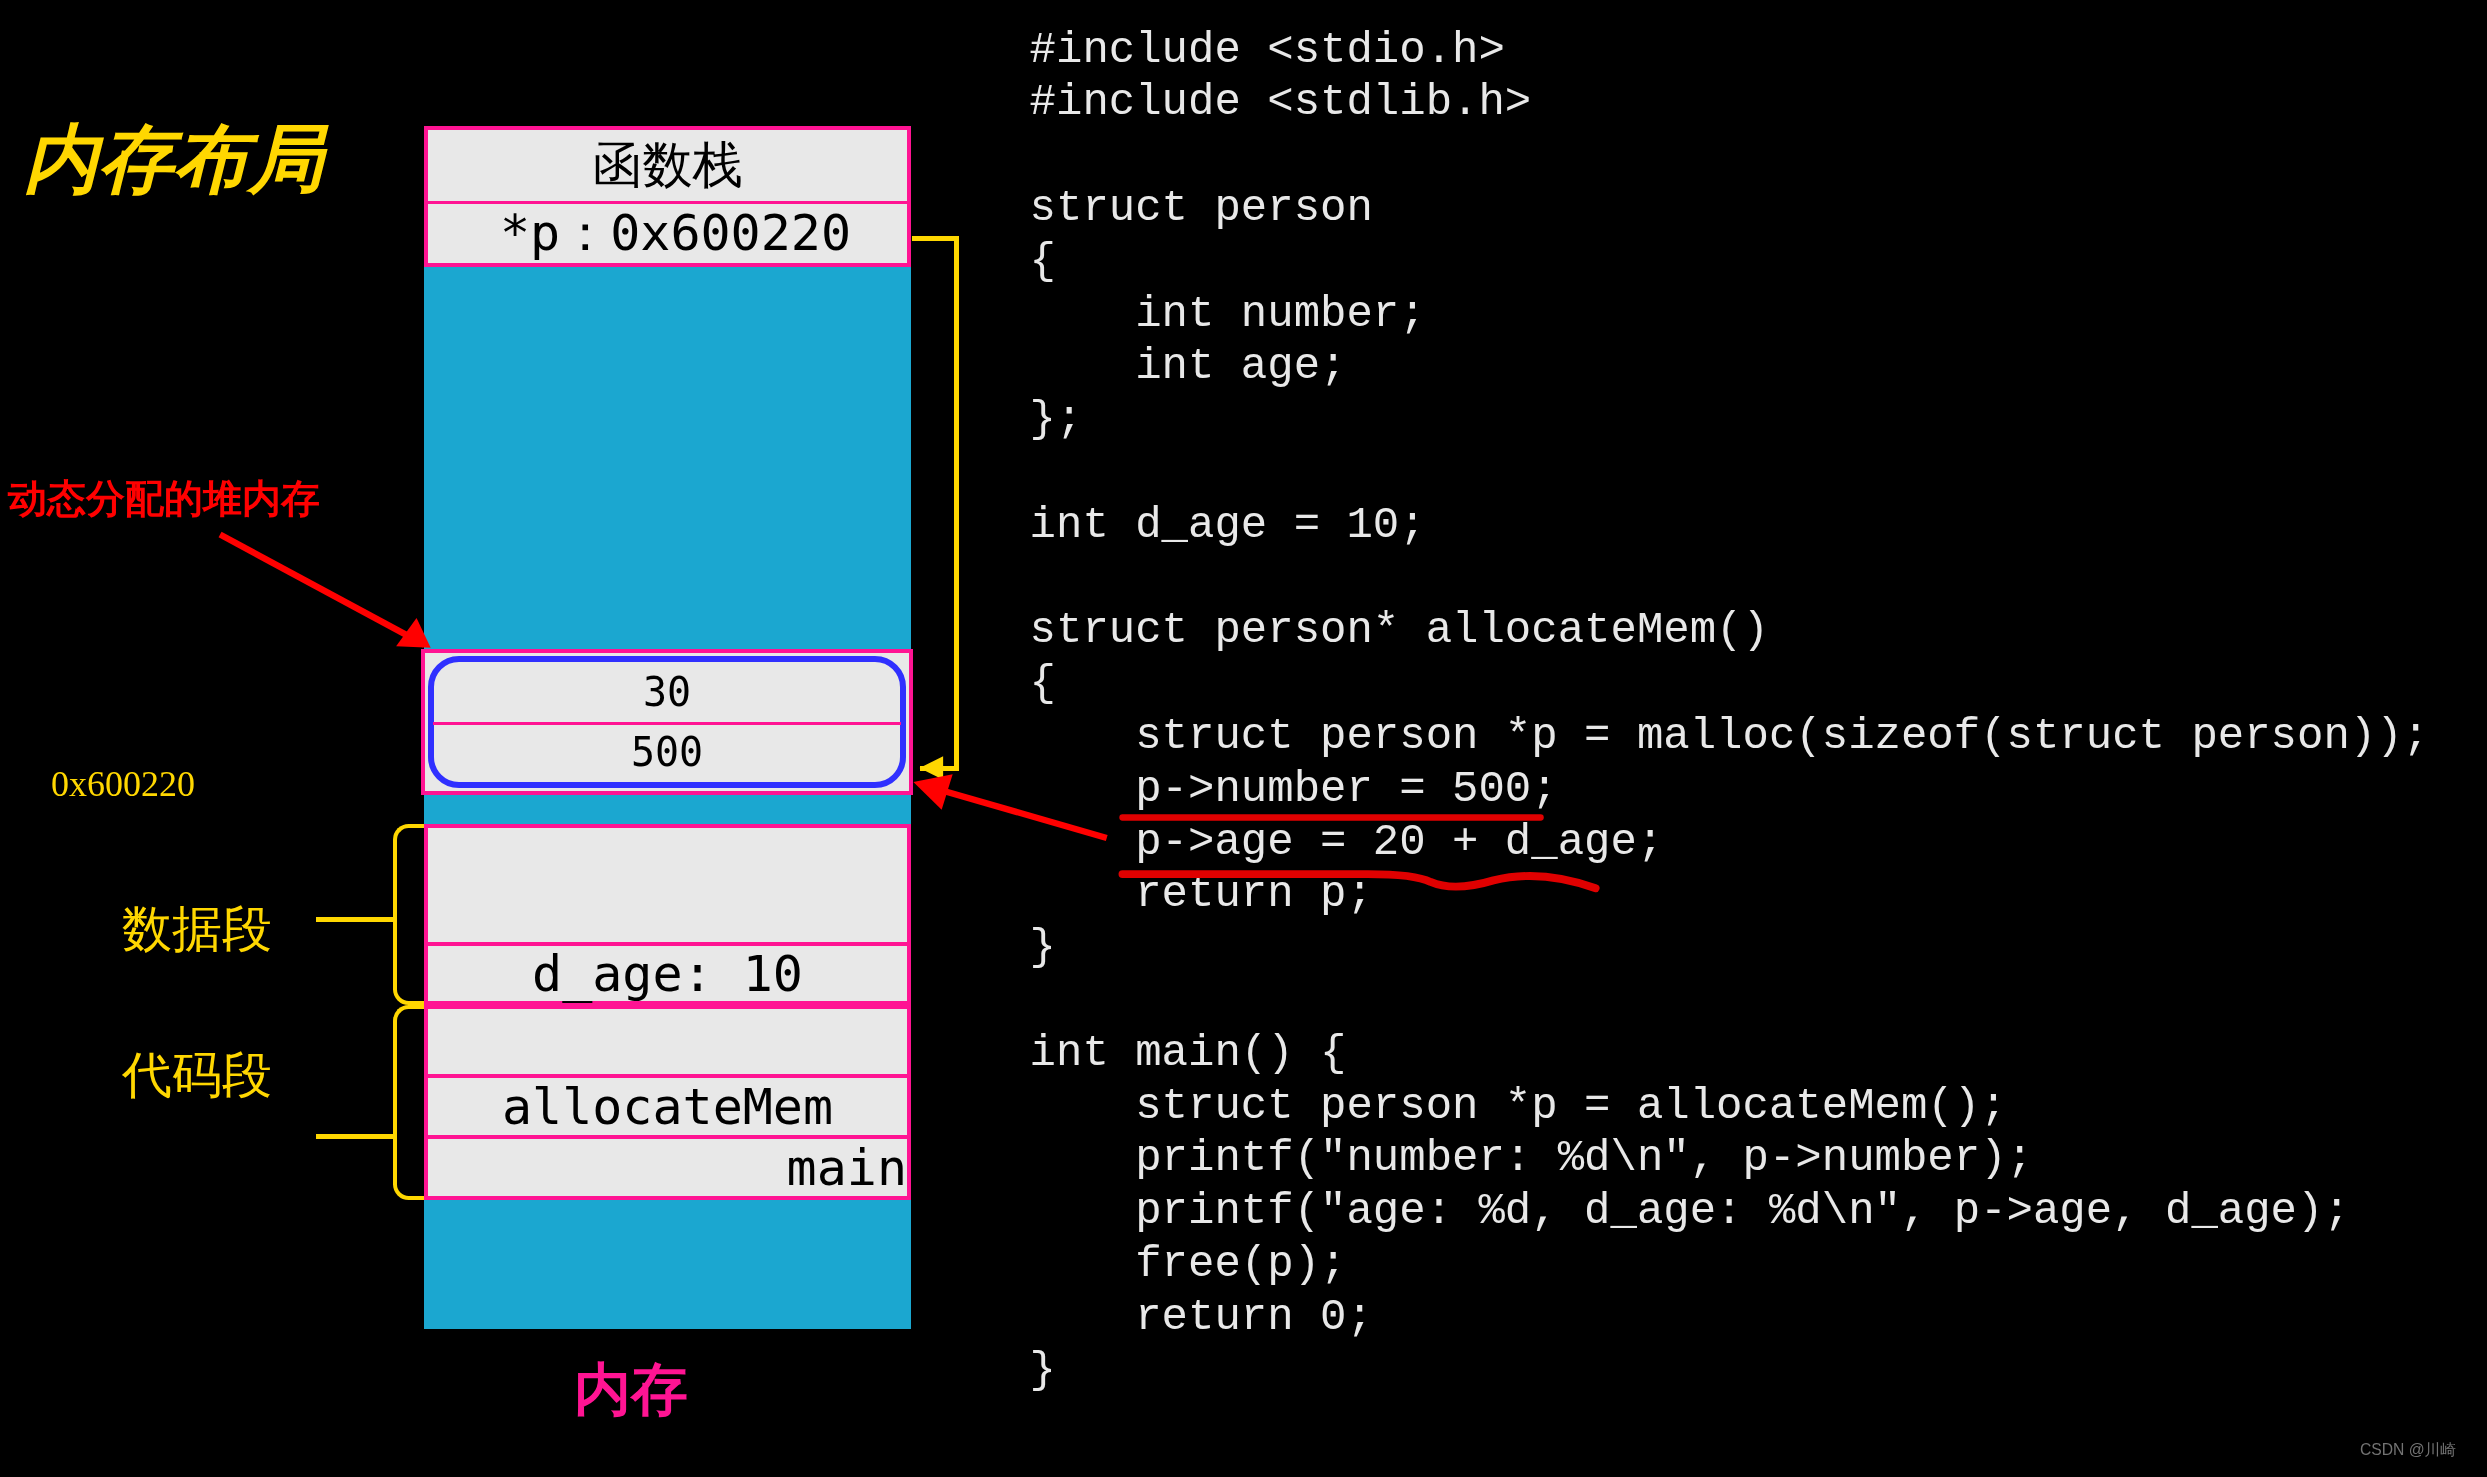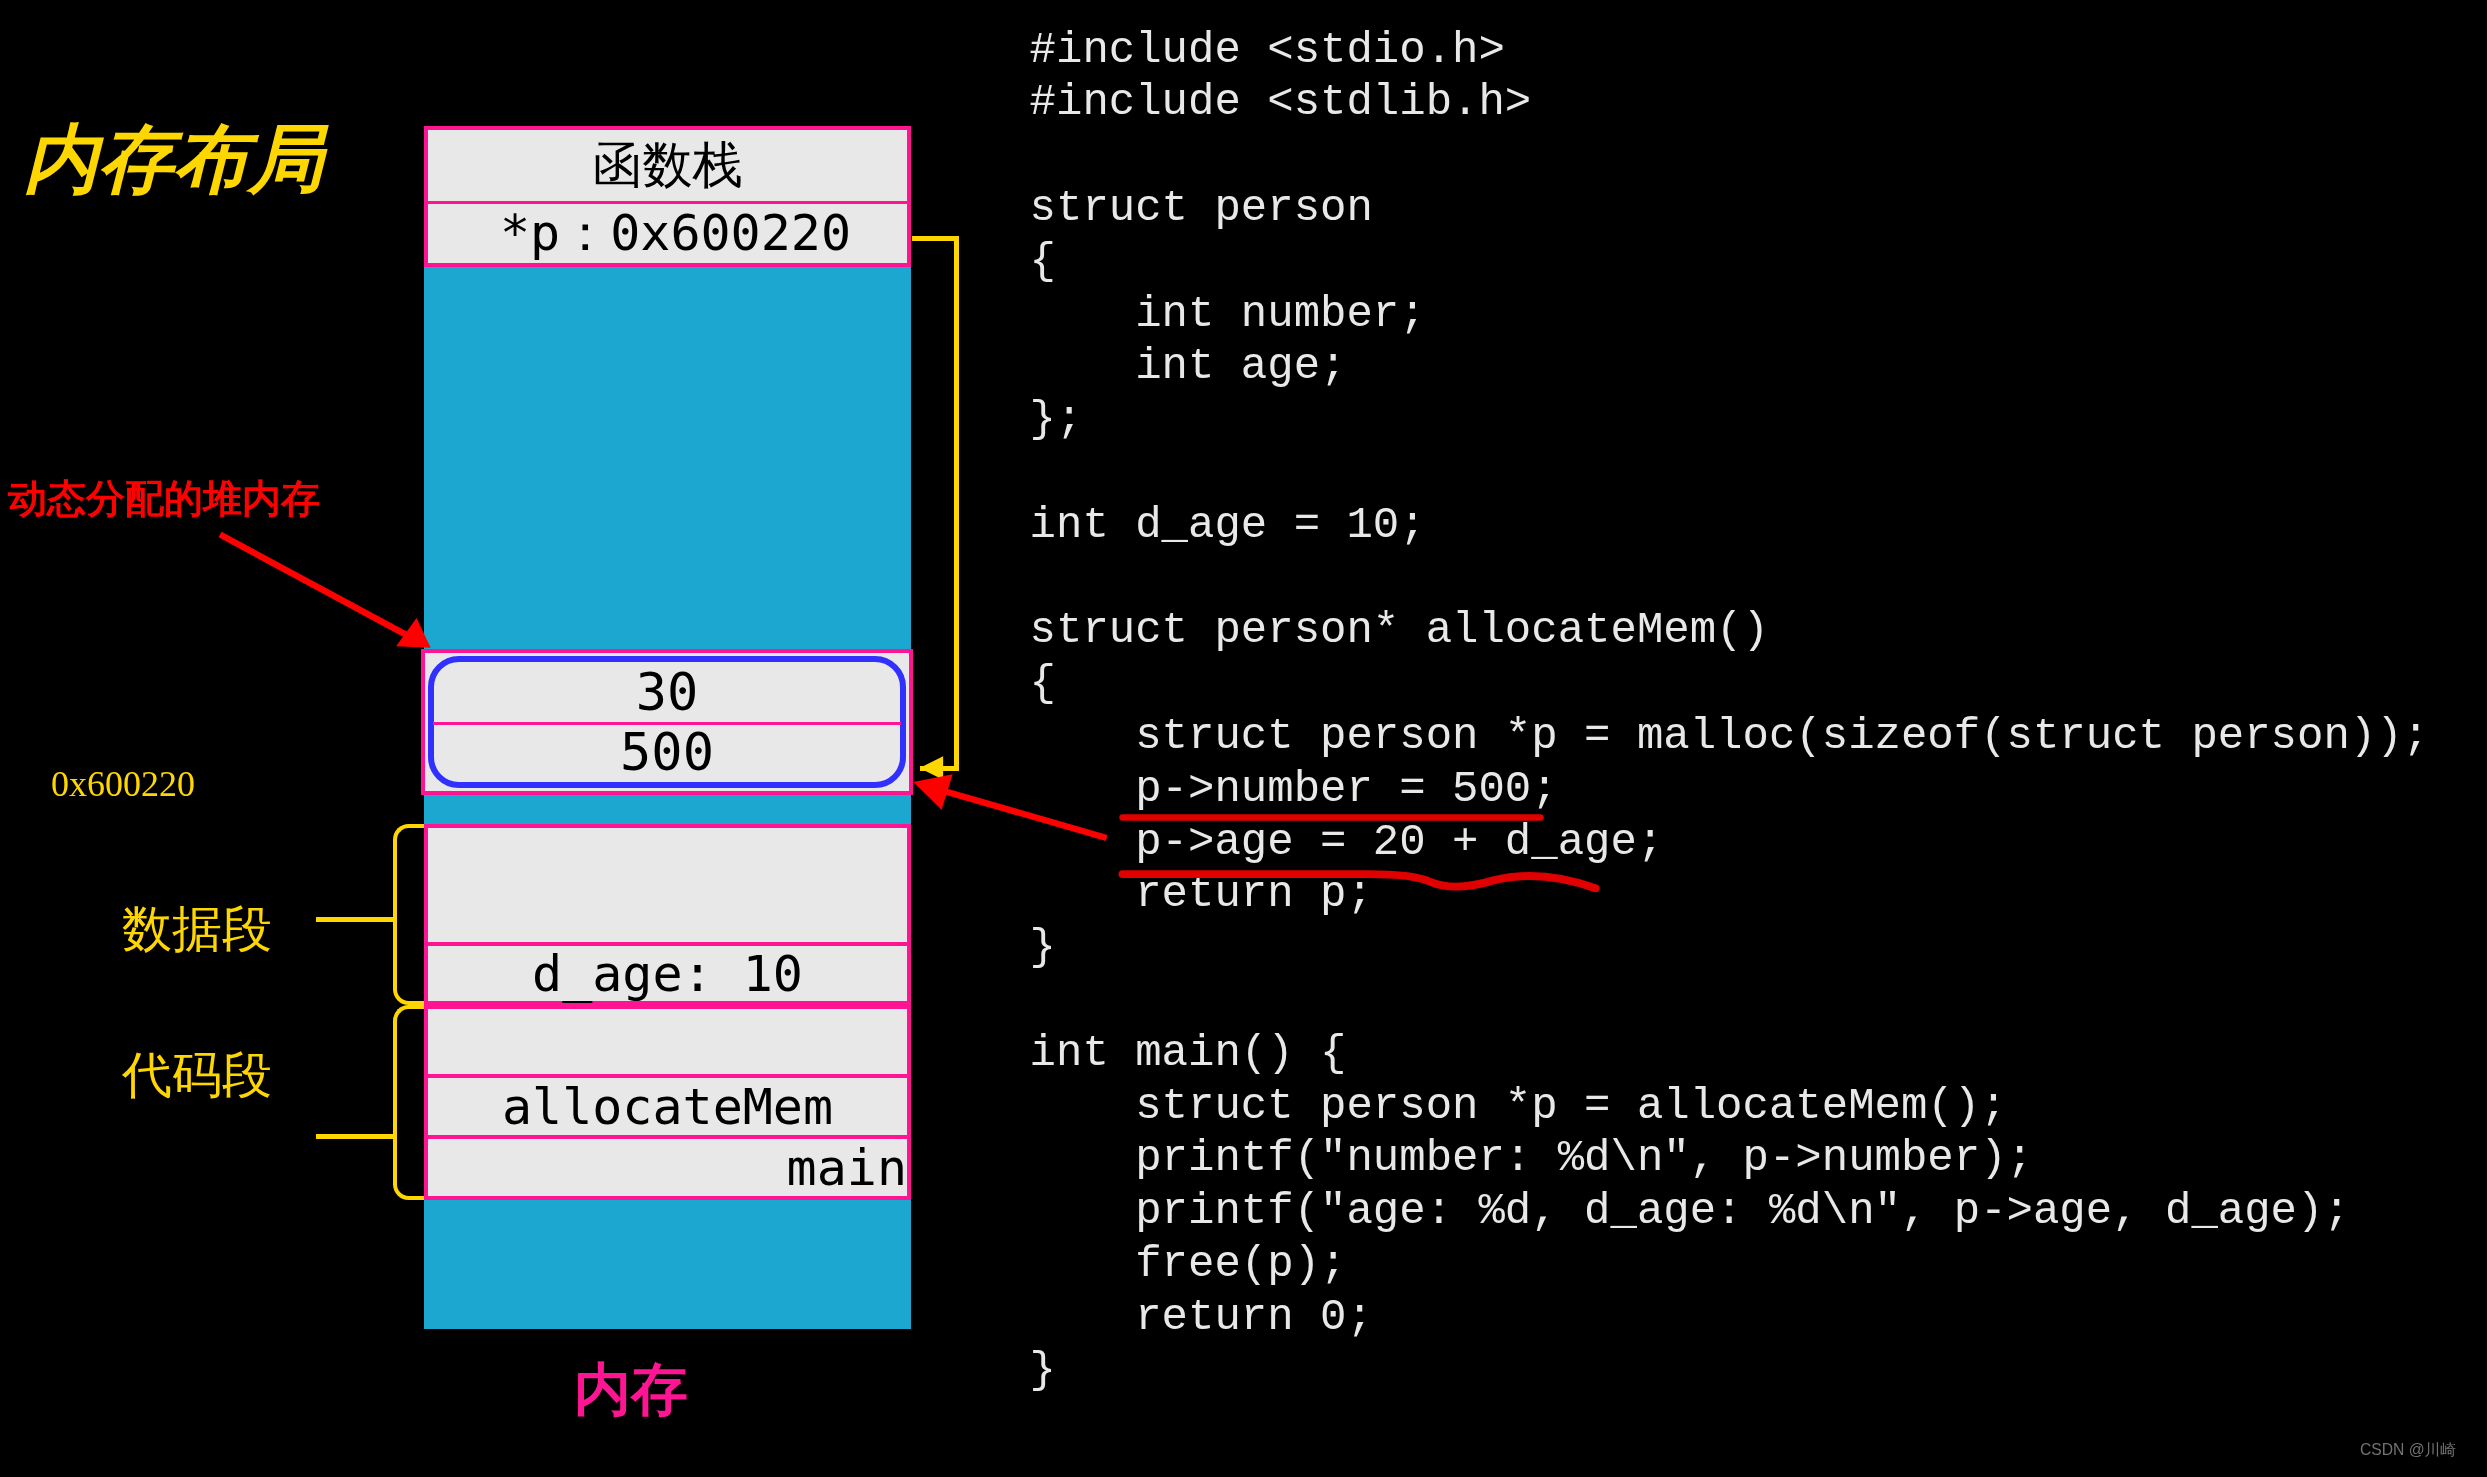--- a/index.html
+++ b/index.html
@@ -117,21 +117,21 @@
     border: 6.3px solid #3030ff;
     border-radius: 31px;
   }
   .heap-row {
     width: 100%;
     height: 50%;
     display: flex;
     align-items: center;
     justify-content: center;
     color: #000;
-    font-size: 52px;
+    font-size: 40px;
     font-family: "Consolas", monospace;
   }
   .heap-divider {
     position: absolute;
     top: 50%;
     left: 7.9px;
     right: 7.9px;
     height: 3.1px;
     background: #ff1493;
   }

